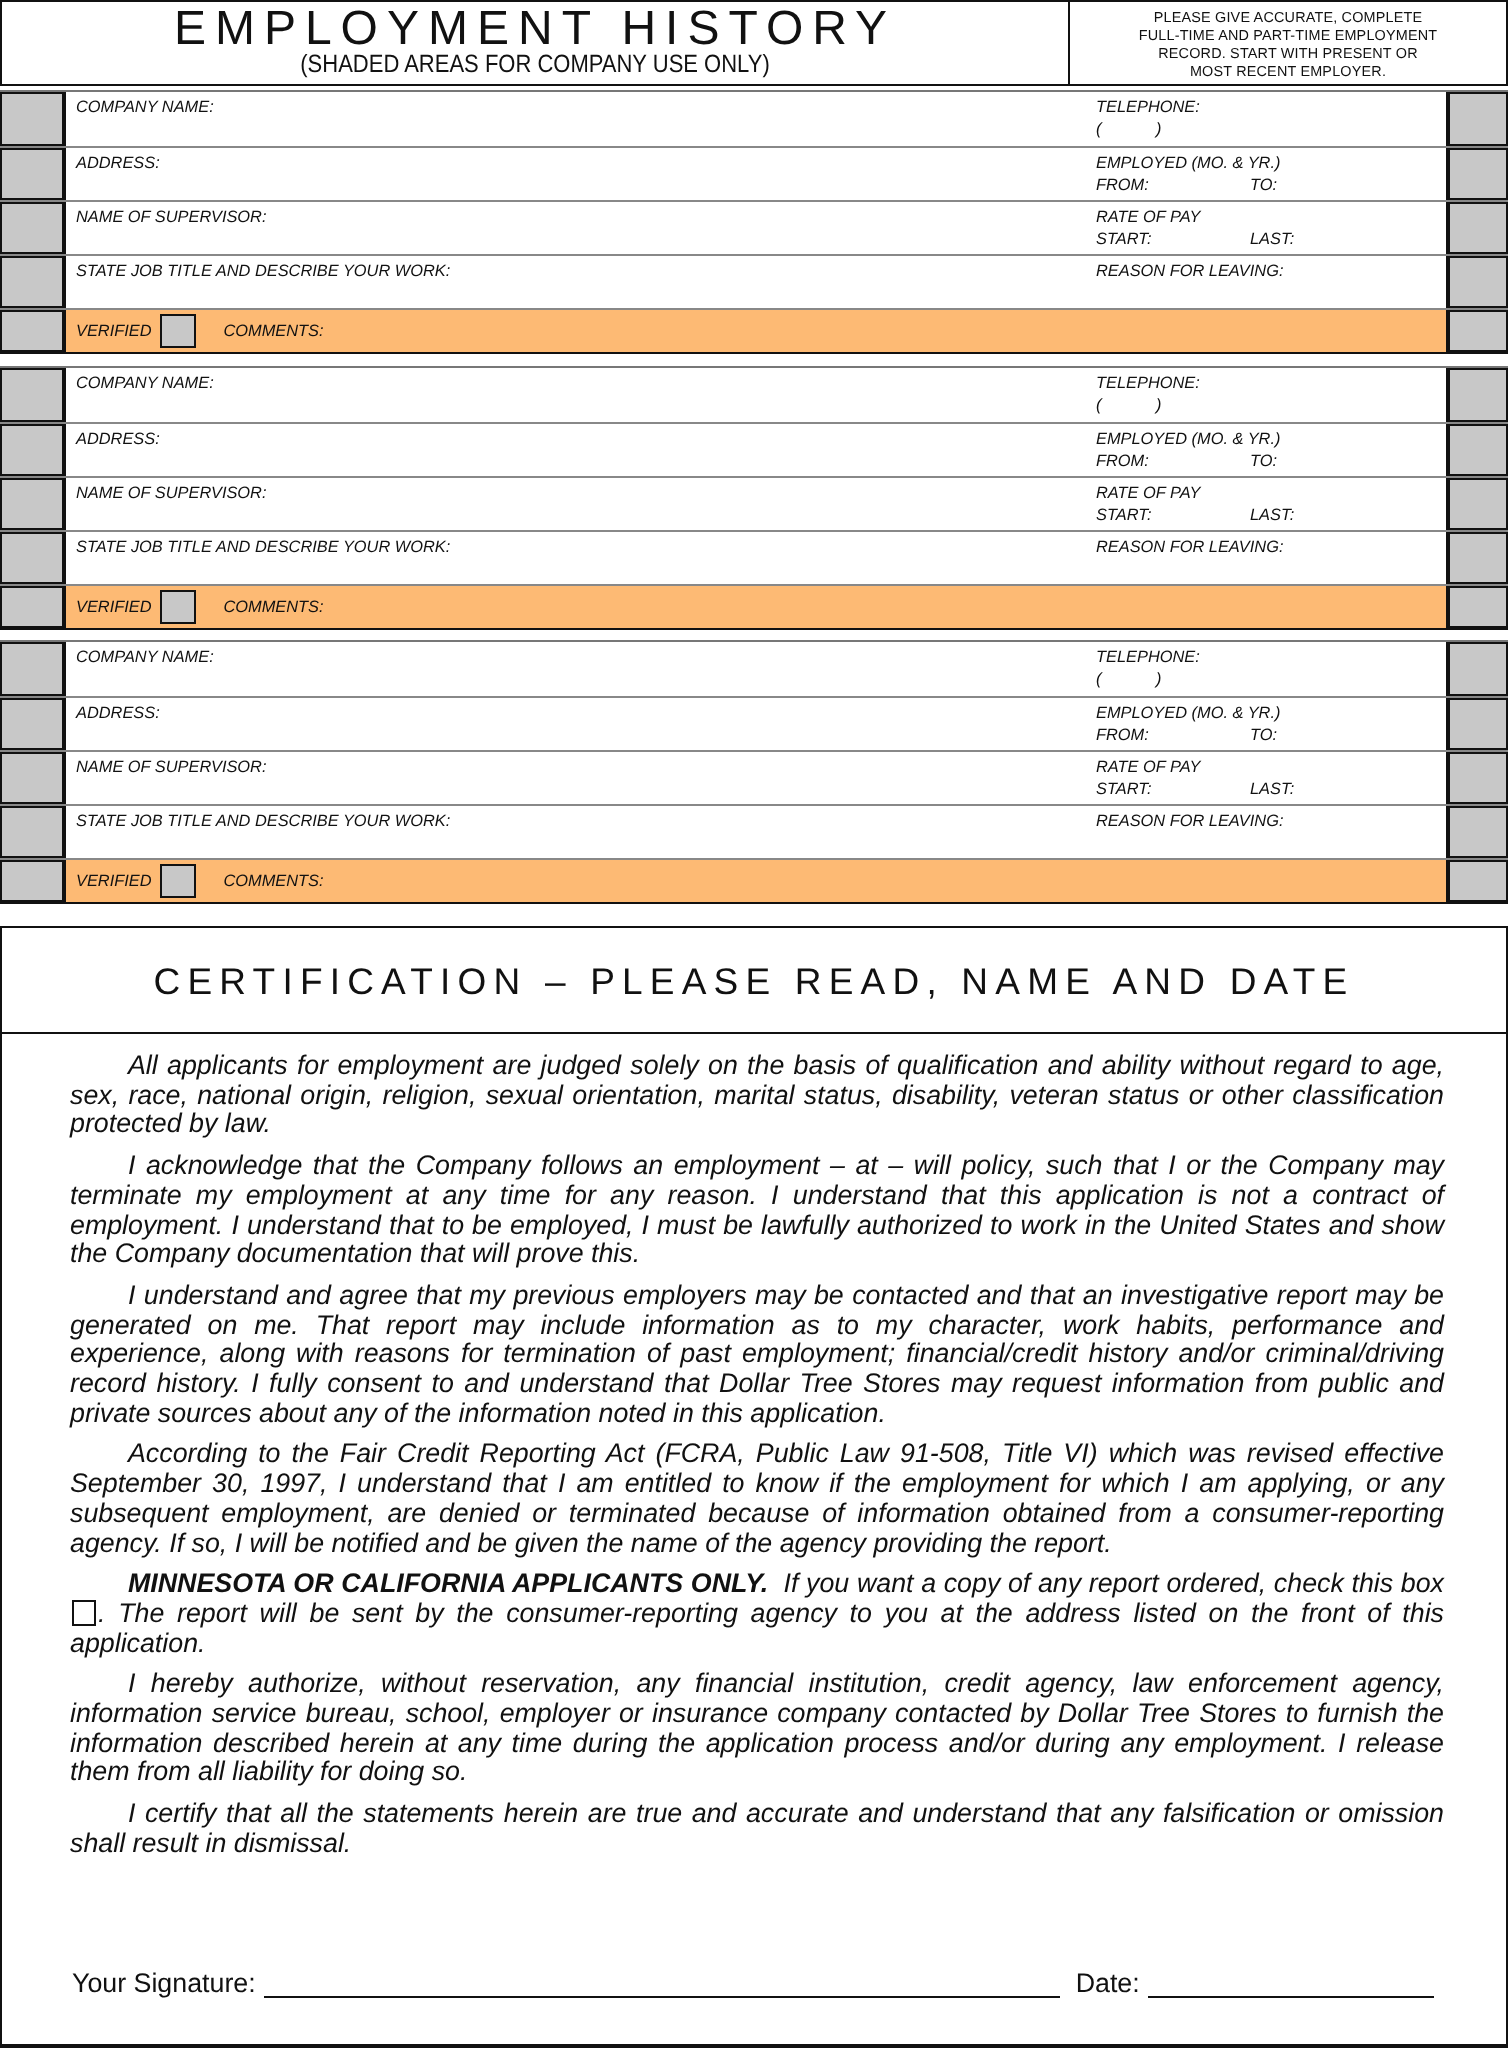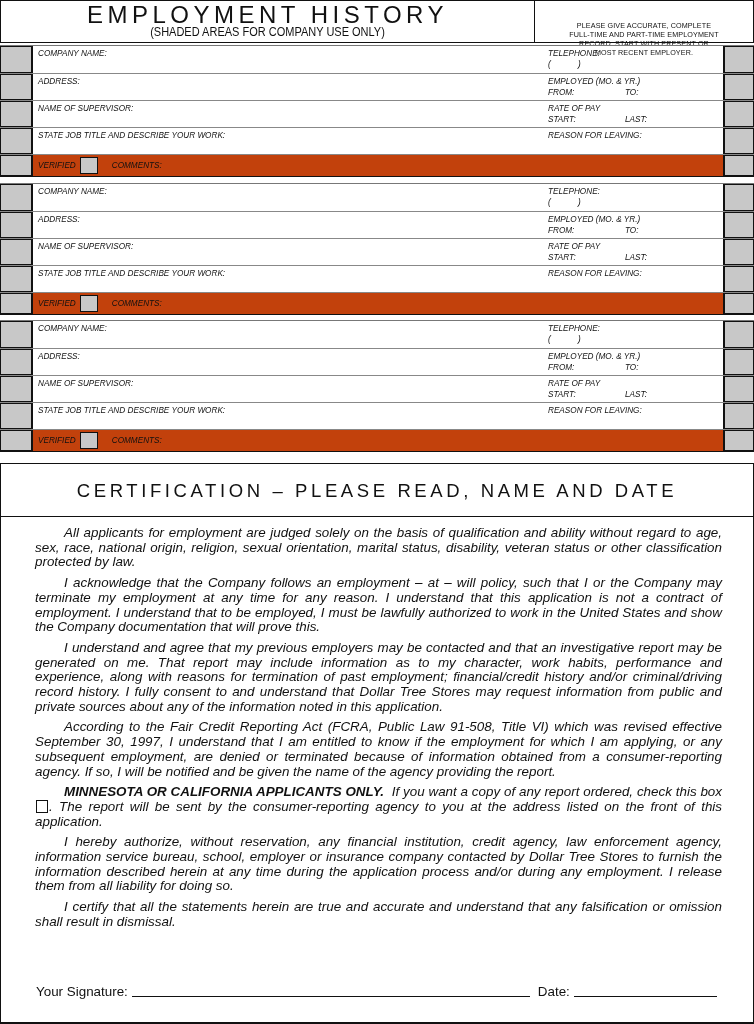--- a/index.html
+++ b/index.html
@@ -15,21 +15,21 @@
     flex: 0 0 534px; border-right: 1.5px solid #111;
     text-align: center; padding-top: 3px;
   }
   .header-title .main {
     font-size: 24px; letter-spacing: 4.5px; line-height: 22px; font-weight: normal;
   }
   .header-title .sub {
     font-size: 12.5px; line-height: 13px; transform: scaleX(0.88); display: block;
   }
   .header-note {
-    flex: 1; text-align: center; font-size: 7.2px; line-height: 9px; padding-top: 20px;
+    flex: 1; text-align: center; font-size: 7.2px; line-height: 9px; padding-top: 3px;
     letter-spacing: 0.1px;
   }
 
   
   .emp-block {
     position: absolute; left: 0; width: 754px; height: 132px;
     border-top: 1.5px solid #777; border-bottom: 2px solid #111; font-style: italic;
   }
   .emp-row {
     position: absolute; left: 0; width: 754px; height: 27px;
@@ -44,21 +44,21 @@
   .field-main {
     flex: 0 0 511px; position: relative; padding: 3px 0 0 5px; font-size: 8.2px;
   }
   .field-side {
     flex: 0 0 179px; position: relative; padding: 3px 0 0 4px; font-size: 8.2px; line-height: 10.5px;
   }
   .field-side .line2 { display: flex; }
   .field-side .line2 span:first-child { width: 77px; }
   .emp-row.verify { background: #c8c8c8; }
   .emp-row.verify .field-main,
-  .emp-row.verify .field-side { background: #c2410c; }
+  .emp-row.verify .field-side { background: #fdba74; }
   .verify-wrap { display: flex; align-items: center; padding-top: 0; height: 100%; }
   .verify-box {
     display: inline-block; width: 18px; height: 17px; border: 1.3px solid #111;
     margin: 0 14px 0 4px; background: #c8c8c8;
   }
 
   
   .cert {
     position: absolute; left: 0; top: 463px; width: 754px; height: 561px;
     border: 1.5px solid #111; border-bottom: 2px solid #111;
@@ -71,21 +71,21 @@
   .cert-body p {
     text-indent: 29px; text-align: justify; margin-bottom: 6px;
     transform-origin: left top;
   }
   .cert-body p b { font-weight: bold; }
   .check-box {
     display: inline-block; width: 12px; height: 13px; border: 1.2px solid #111;
     vertical-align: -2px; margin: 0 1px;
   }
   .sig-row {
-    position: absolute; left: 35px; top: 520px; font-size: 13.4px; display: flex; align-items: flex-start;
+    position: absolute; left: 35px; top: 520px; font-size: 13.4px; display: flex; align-items: flex-end;
   }
   .sig-line { display: inline-block; width: 398px; border-bottom: 1px solid #111; height: 13px; margin: 0 8px 0 4px; }
   .date-line { display: inline-block; width: 143px; border-bottom: 1px solid #111; height: 13px; margin-left: 4px; }
 </style>
 </head>
 <body>
 
 <div class="header">
   <div class="header-title">
     <div class="main">EMPLOYMENT HISTORY</div>

